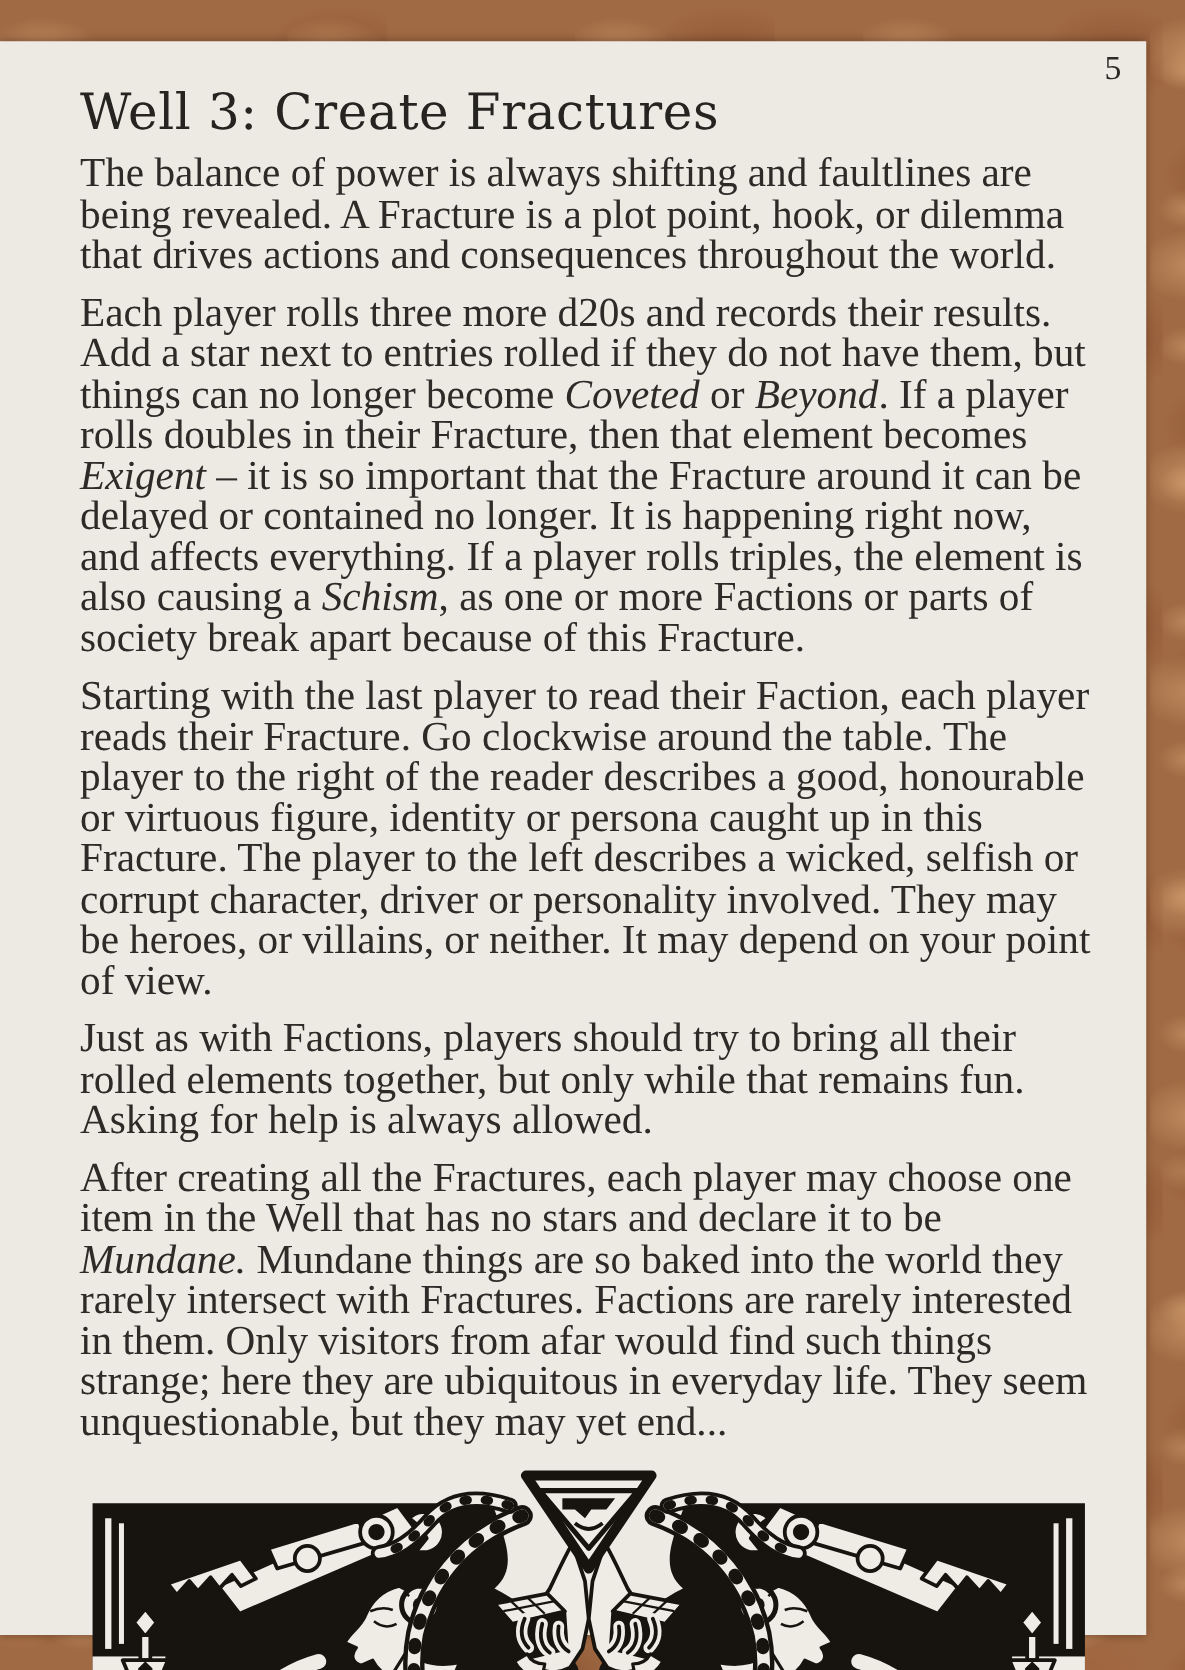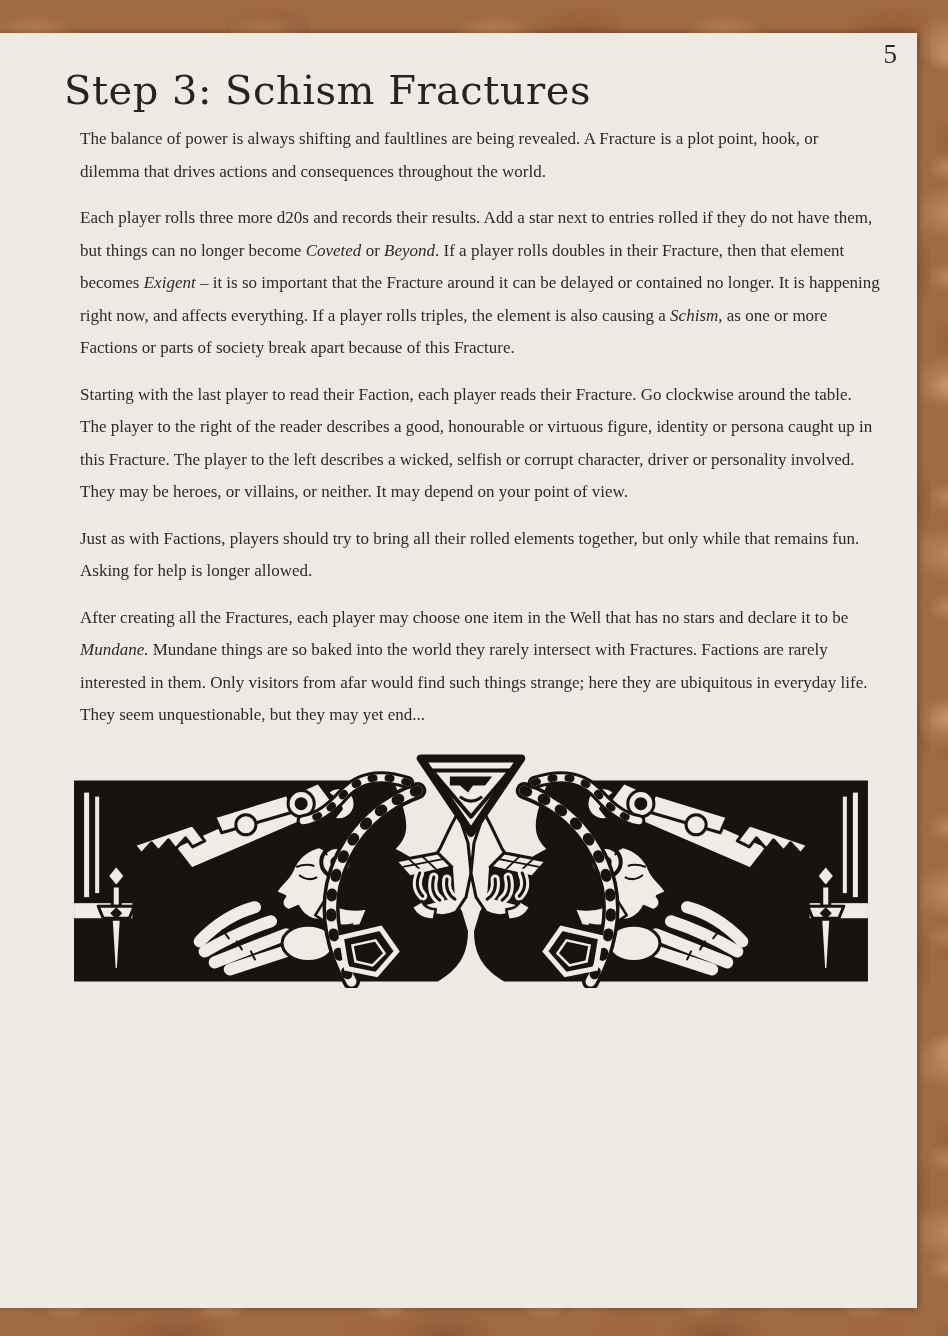--- a/index.html
+++ b/index.html
@@ -34,45 +34,45 @@
   }
   h1.page-title{
     font-family:"DejaVu Serif",serif;
     font-weight:400;
     font-size:40px;
     letter-spacing:.5px;
     color:#262420;
     margin:6px 0 10px 0;
   }
   .body-text p{
-    margin:0 0 14px 16px;
-    font-size:17px;
+    margin:0 0 14px 0;
+    font-size:33px;
     line-height:32.5px;
     color:#2d2a27;
     max-width:818px;
   }
   .body-text em{}
   .illustration-wrap{
     margin-top:22px;
     width:814px;
   }
   .illustration-wrap svg{display:block;width:814px;height:234px;}
 </style>
 </head>
 <body>
 
 <div class="page">
   <div class="page-number">5</div>
   <div class="content">
-    <h1 class="page-title">Step 3: Schism Fractures</h1>
+    <h1 class="page-title">Well 3: Create Fractures</h1>
     <div class="body-text">
         <p><span>The balance of power is always shifting and faultlines are being revealed. A Fracture is a plot point, hook, or dilemma that drives actions and consequences throughout the world.</span></p>
         <p><span>Each player rolls three more d20s and records their results. Add a star next to entries rolled if they do not have them, but things can no longer become </span><em>Coveted</em><span> or </span><em>Beyond</em><span>. If a player rolls doubles in their Fracture, then that element becomes </span><em>Exigent</em><span> – it is so important that the Fracture around it can be delayed or contained no longer. It is happening right now, and affects everything. If a player rolls triples, the element is also causing a </span><em>Schism</em><span>, as one or more Factions or parts of society break apart because of this Fracture.</span></p>
         <p><span>Starting with the last player to read their Faction, each player reads their Fracture. Go clockwise around the table. The player to the right of the reader describes a good, honourable or virtuous figure, identity or persona caught up in this Fracture. The player to the left describes a wicked, selfish or corrupt character, driver or personality involved. They may be heroes, or villains, or neither. It may depend on your point of view.</span></p>
-        <p><span>Just as with Factions, players should try to bring all their rolled elements together, but only while that remains fun. Asking for help is longer allowed.</span></p>
+        <p><span>Just as with Factions, players should try to bring all their rolled elements together, but only while that remains fun. Asking for help is always allowed.</span></p>
         <p><span>After creating all the Fractures, each player may choose one item in the Well that has no stars and declare it to be </span><em>Mundane.</em><span> Mundane things are so baked into the world they rarely intersect with Fractures. Factions are rarely interested in them. Only visitors from afar would find such things strange; here they are ubiquitous in everyday life. They seem unquestionable, but they may yet end...</span></p>
       </div>
 
     <div class="illustration-wrap">
       <svg viewBox="0 0 810 232" xmlns="http://www.w3.org/2000/svg">
         <defs>
           <g id="half">
 
             <path d="M10,26 L328,26 C340,58 348,78 330,94 C362,110 382,132 396,156 L402,176 C402,200 392,214 372,226 L10,226 Z" fill="#17130f"></path>
 

